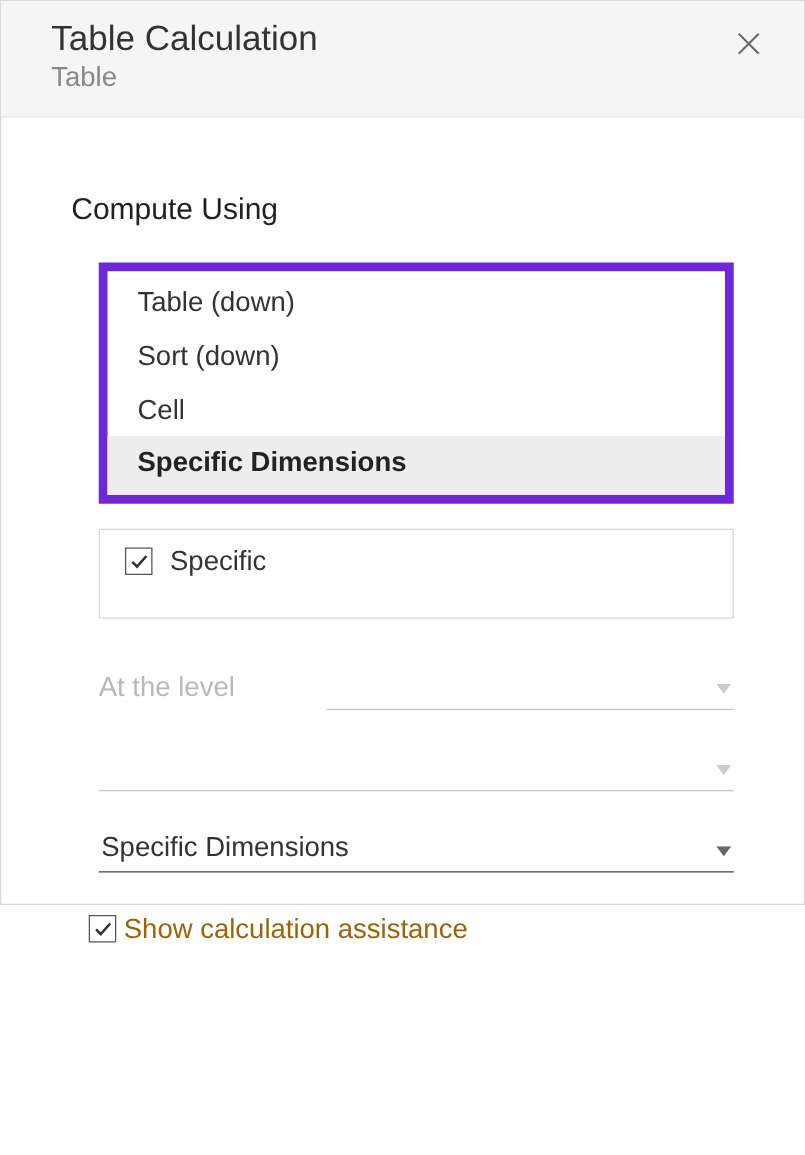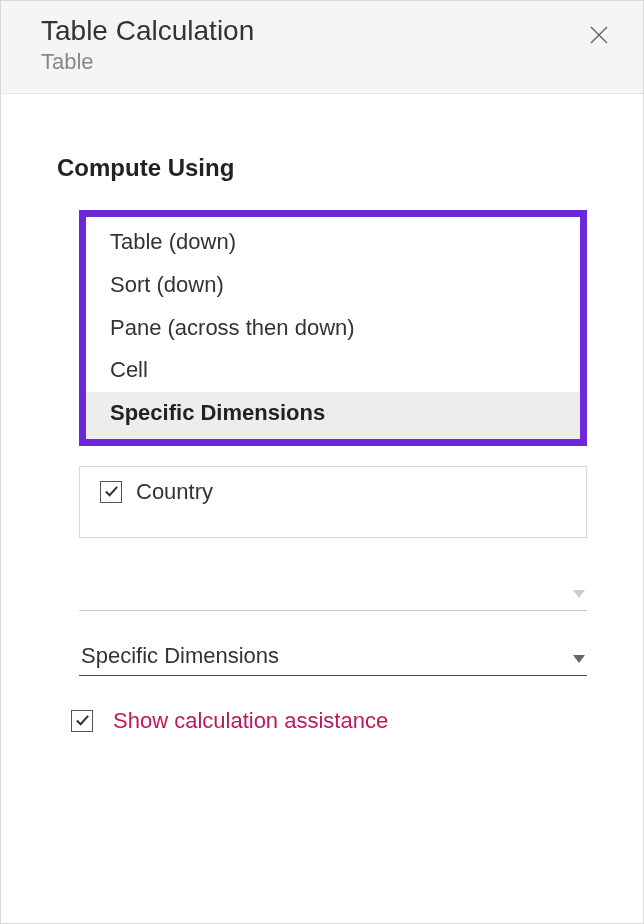--- a/index.html
+++ b/index.html
@@ -5,21 +5,21 @@
     * { box-sizing: border-box; margin: 0; padding: 0; }
     body {
       font-family: -apple-system, BlinkMacSystemFont, "Segoe UI", Arial, sans-serif;
       background: #ffffff;
       width: 644px;
       height: 924px;
     }
     .dialog {
       border: 1px solid #d8d8d8;
       width: 644px;
-      height: 924px;
+      height: 724px;
       background: #ffffff;
     }
     .header {
       background: #f5f5f5;
       border-bottom: 1px solid #e5e5e5;
       padding: 14px 28px 18px 40px;
       display: flex;
       justify-content: space-between;
       align-items: flex-start;
     }
@@ -46,21 +46,21 @@
       align-items: center;
       justify-content: center;
       margin-top: 6px;
     }
     .close-btn svg { stroke: #666666; stroke-width: 1.5; }
     .content {
       padding: 60px 56px 20px 56px;
     }
     .section-label {
       font-size: 24px;
-      font-weight: 700;
+      font-weight: 400;
       color: #222222;
       margin-bottom: 28px;
     }
     .options-panel {
       border: 7px solid #6d28d9;
       margin-left: 22px;
       margin-bottom: 20px;
     }
     .option-item {
       padding: 6px 24px;
@@ -130,25 +130,25 @@
     }
     .select-field.enabled {
       border-bottom: 1.5px solid #444444;
     }
     .select-field .chev { margin-left: 8px; }
     .chev svg { fill: #666666; }
     .select-field.disabled .chev svg { fill: #cccccc; }
     .assistance-row {
       display: flex;
       align-items: center;
-      gap: 20px;
+      gap: 6px;
       margin-left: 14px;
       margin-top: 32px;
       font-size: 22px;
-      color: #be185d;
+      color: #a16207;
     }
   </style>
 </head>
 <body>
 
 <div class="dialog">
   <div class="header">
     <div class="header-text">
       <div class="title">Table Calculation</div>
       <div class="subtitle">Table</div>
@@ -162,36 +162,46 @@
       </span>
     </div>
   </div>
 
   <div class="content">
     <div class="section-label">Compute Using</div>
 
     <div class="options-panel">
       <div class="option-item">Table (down)</div>
       <div class="option-item">Sort (down)</div>
-      <div class="option-item">Pane (across then down)</div>
       <div class="option-item">Cell</div>
       <div class="option-item selected">Specific Dimensions</div>
     </div>
 
     <div class="dimensions-panel">
       <div class="dim-row">
         <span class="checkbox">
           <svg width="15" height="15" viewBox="0 0 16 16">
               <polyline points="2,8 6,12 14,3"></polyline>
             </svg>
         </span>
-        <span>Country</span>
-      </div>
-    </div>
-
+        <span>Specific</span>
+      </div>
+    </div>
+
+    <div class="form-row">
+      <div class="form-label disabled">At the level</div>
+      <div class="select-field disabled">
+        <span></span>
+        <span class="chev">
+          <svg width="12" height="8" viewBox="0 0 12 8">
+              <polygon points="0,0 12,0 6,8"></polygon>
+            </svg>
+        </span>
+      </div>
+    </div>
 
     <div class="form-row">
       <div class="select-field disabled">
         <span></span>
         <span class="chev">
           <svg width="12" height="8" viewBox="0 0 12 8">
               <polygon points="0,0 12,0 6,8"></polygon>
             </svg>
         </span>
       </div>

